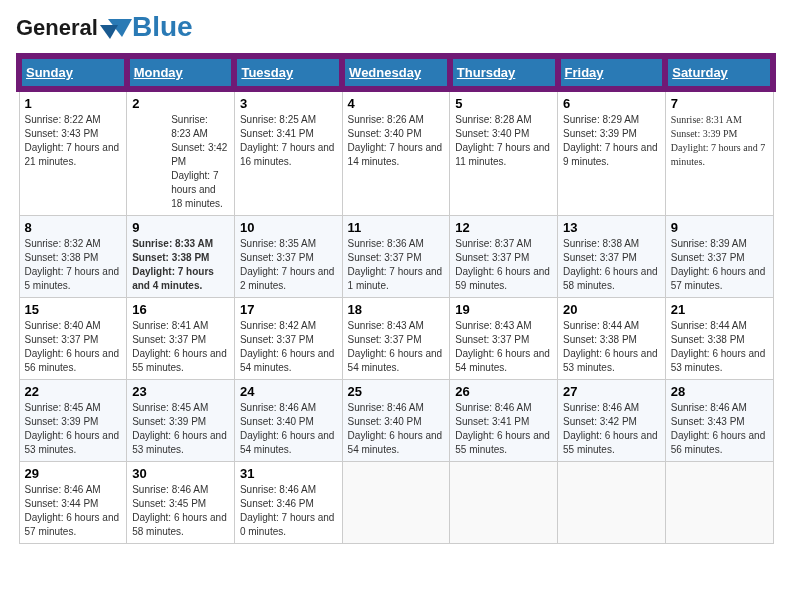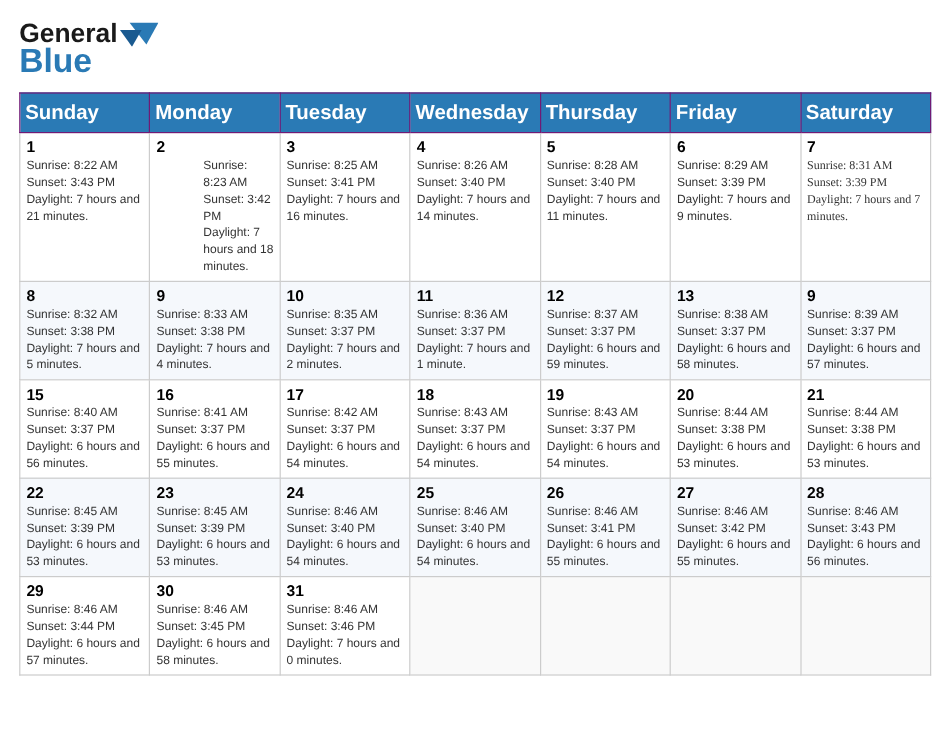--- a/index.html
+++ b/index.html
@@ -11,21 +11,21 @@
       padding: 16px;
     }
     .header-area {
       display: flex;
       justify-content: space-between;
       align-items: flex-start;
       margin-bottom: 10px;
     }
     .logo {
       display: flex;
-      flex-direction: column;
+      flex-direction: row;
       align-items: flex-start;
     }
     .logo-text {
       font-size: 22px;
       font-weight: bold;
       color: #1a1a1a;
       line-height: 1.1;
     }
     .title-area {
       text-align: right;
@@ -43,23 +43,24 @@
     .calendar {
       width: 100%;
       border-collapse: collapse;
       font-size: 11px;
     }
     .calendar th {
       background-color: #2a7ab5;
       color: #fff;
       padding: 6px 4px;
       text-align: left;
-      font-size: 17px;
+      font-size: 13px;
       font-weight: bold;
-      border: 1px solid #701a75;
+      border: 6px solid #701a75;
+      text-decoration: underline;
     }
     .calendar td {
       border: 1px solid #ccc;
       vertical-align: top;
       padding: 4px 5px;
       width: 14.28%;
       background: #fff;
       min-height: 80px;
     }
     .calendar tr:nth-child(even) td {
@@ -161,21 +162,21 @@
       </tr>
       <tr>
         <td>
           <div class="day-num">8</div>
           <div class="day-info" style="white-space: pre-line;">Sunrise: 8:32 AM
 Sunset: 3:38 PM
 Daylight: 7 hours and 5 minutes.</div>
         </td>
         <td>
           <div class="day-num">9</div>
-          <div class="day-info" style="white-space: pre-line;">Sunrise: 8:33 AM
+          <div class="day-info" style="white-space: pre-line; font-weight: bold;">Sunrise: 8:33 AM
 Sunset: 3:38 PM
 Daylight: 7 hours and 4 minutes.</div>
         </td>
         <td>
           <div class="day-num">10</div>
           <div class="day-info" style="white-space: pre-line;">Sunrise: 8:35 AM
 Sunset: 3:37 PM
 Daylight: 7 hours and 2 minutes.</div>
         </td>
         <td>

